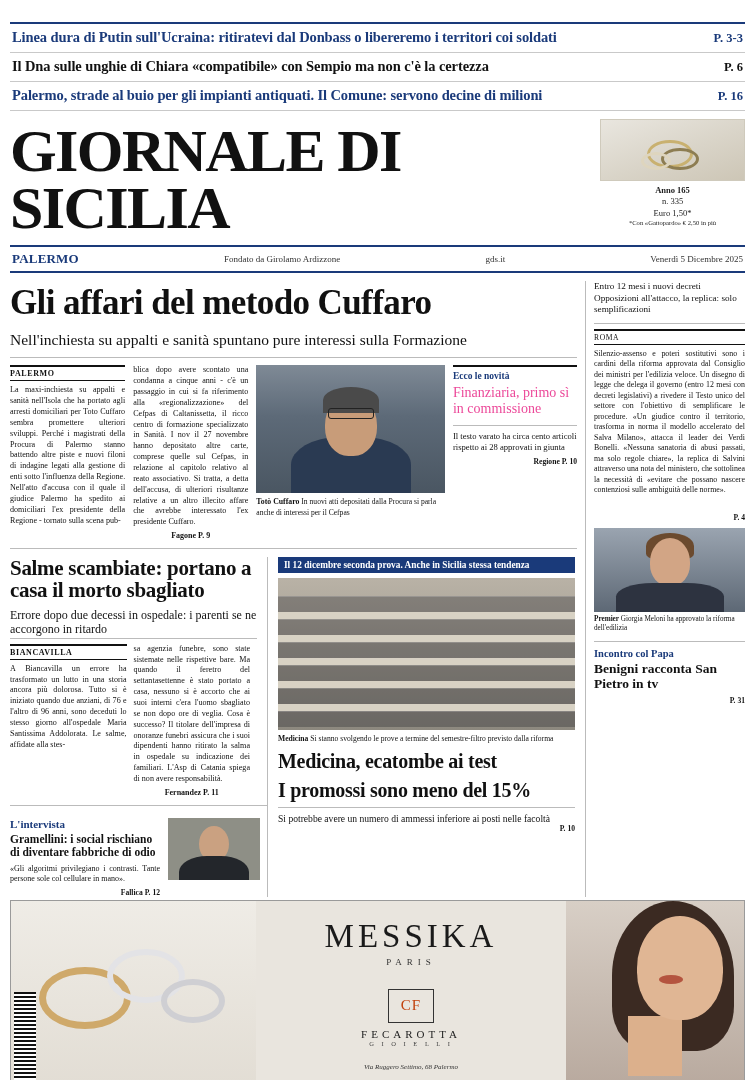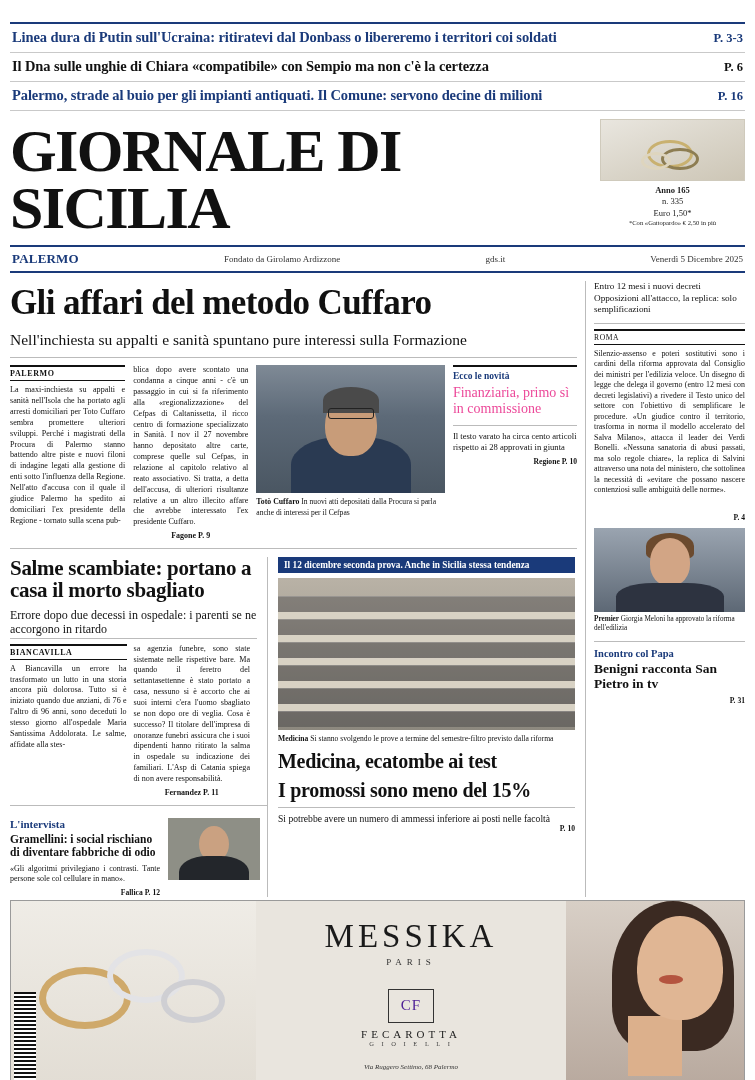--- a/index.html
+++ b/index.html
@@ -191,21 +191,21 @@
   }
   .ad-left .ringA { width:92px;height:62px; left:28px; top:66px; border:7px solid #cfa96a; }
   .ad-left .ringB { width:78px;height:54px; left:96px; top:48px; border:6px solid #e3e3e6; }
   .ad-left .ringC { width:64px;height:44px; left:150px; top:78px; border:6px solid #cfcfd3; }
   .ad-mid { flex:1; display:flex; flex-direction:column; align-items:center; justify-content:center; }
   .ad-brand { font-size: 33px; letter-spacing: 4px; font-weight:normal; color:#1a1a1a; }
   .ad-paris { font-size: 9px; letter-spacing: 5px; color:#333; margin-top:2px;}
   .ad-logo {
     margin-top: 22px; width:46px; height:34px; border:1.5px solid #333;
     display:flex; align-items:center; justify-content:center;
-    font-size:15px; letter-spacing:1px; color:#4c1d95;
+    font-size:15px; letter-spacing:1px; color:#c2410c;
   }
   .ad-shop { font-size: 11px; letter-spacing: 4px; margin-top:5px; color:#222;}
   .ad-shop2 { font-size:6.5px; letter-spacing:3px; color:#444;}
   .ad-addr { font-size: 7px; color:#333; margin-top: 16px; font-style: italic; }
   .ad-right { width: 178px; background:linear-gradient(180deg,#d8cfc6,#b8a99e); position:relative; overflow:hidden;}
   .ad-right .face { position:absolute; left:40%; top:8%; width:86px;height:104px; background:#e0b694; border-radius:50% 50% 46% 46%;}
   .ad-right .hair { position:absolute; left:26%; top:0%; width:122px;height:150px; background:#3b2a22; border-radius:50% 50% 30% 30%;}
   .ad-right .neck { position:absolute; left:50%; top:62%; width:54px;height:60px; transform:translateX(-50%); background:#dcb08c;}
   .ad-right .lip { position:absolute; left:52%; top:40%; width:24px;height:9px; background:#b4543f; border-radius:50%;}
 

